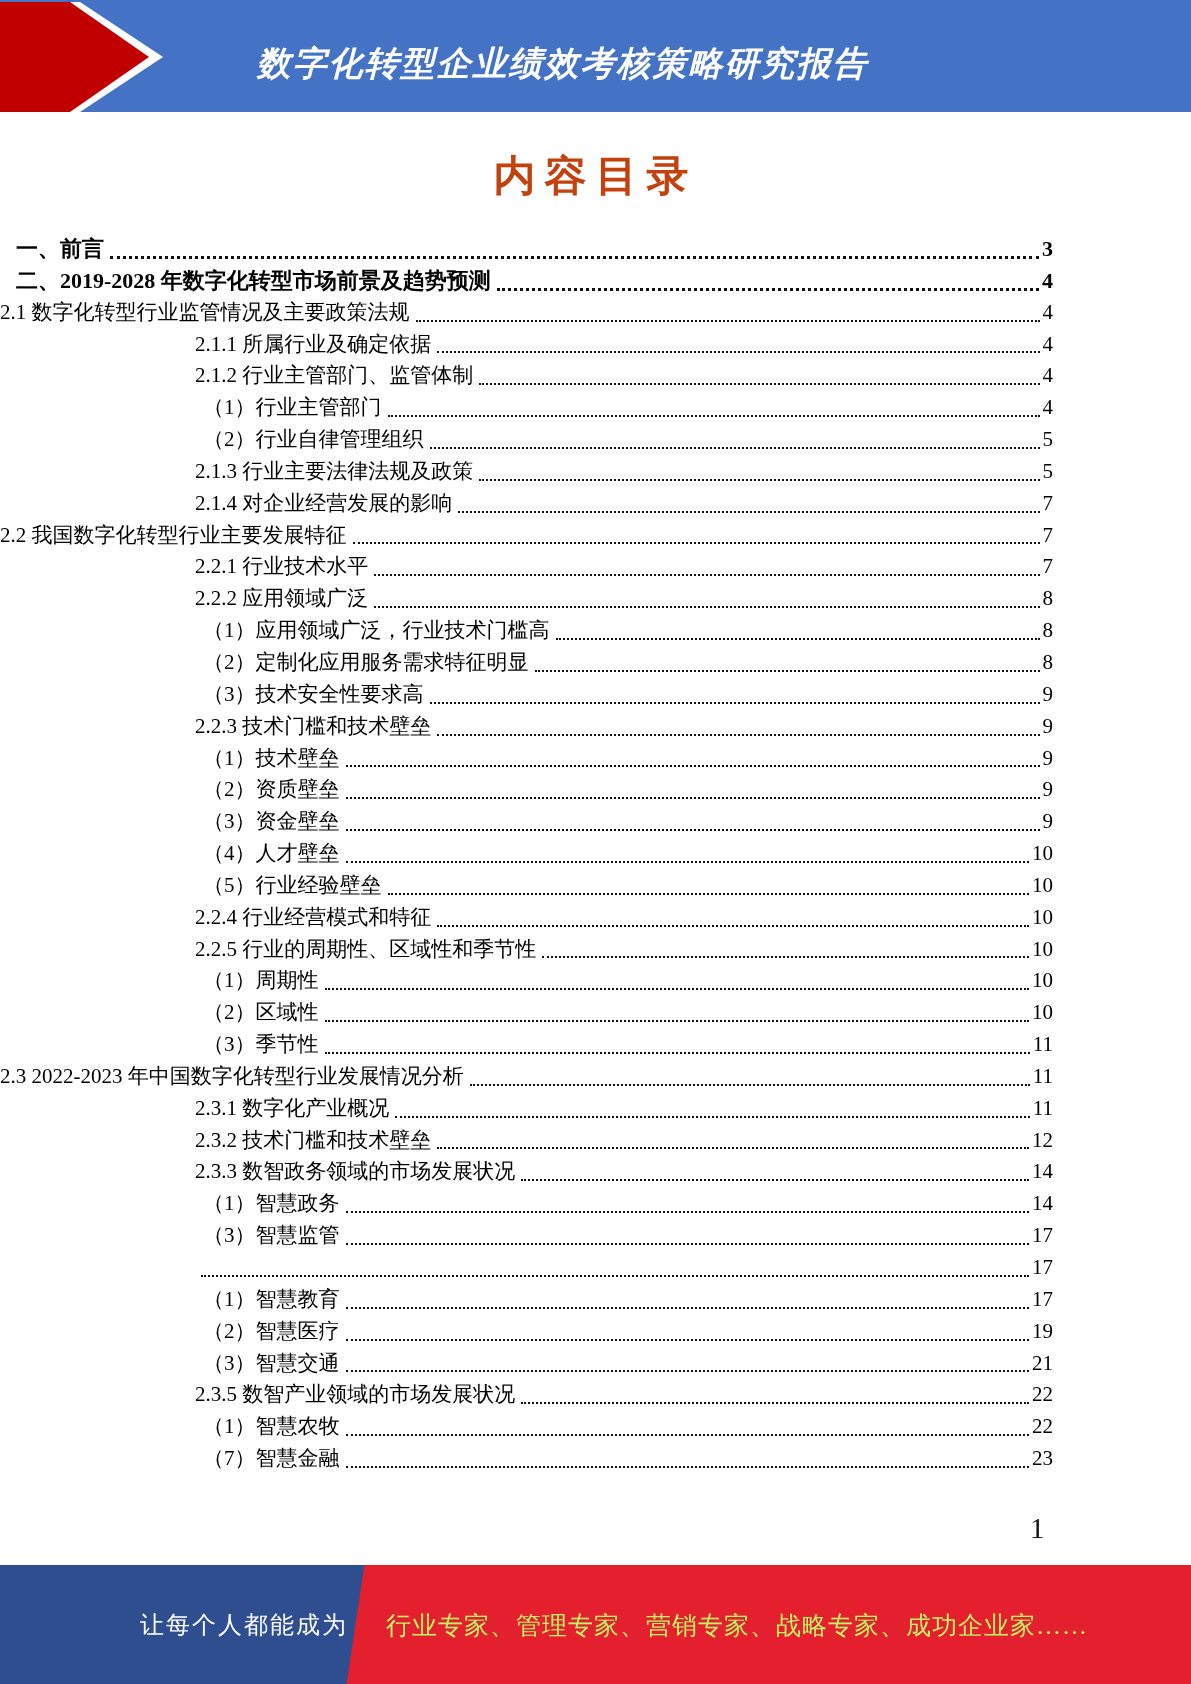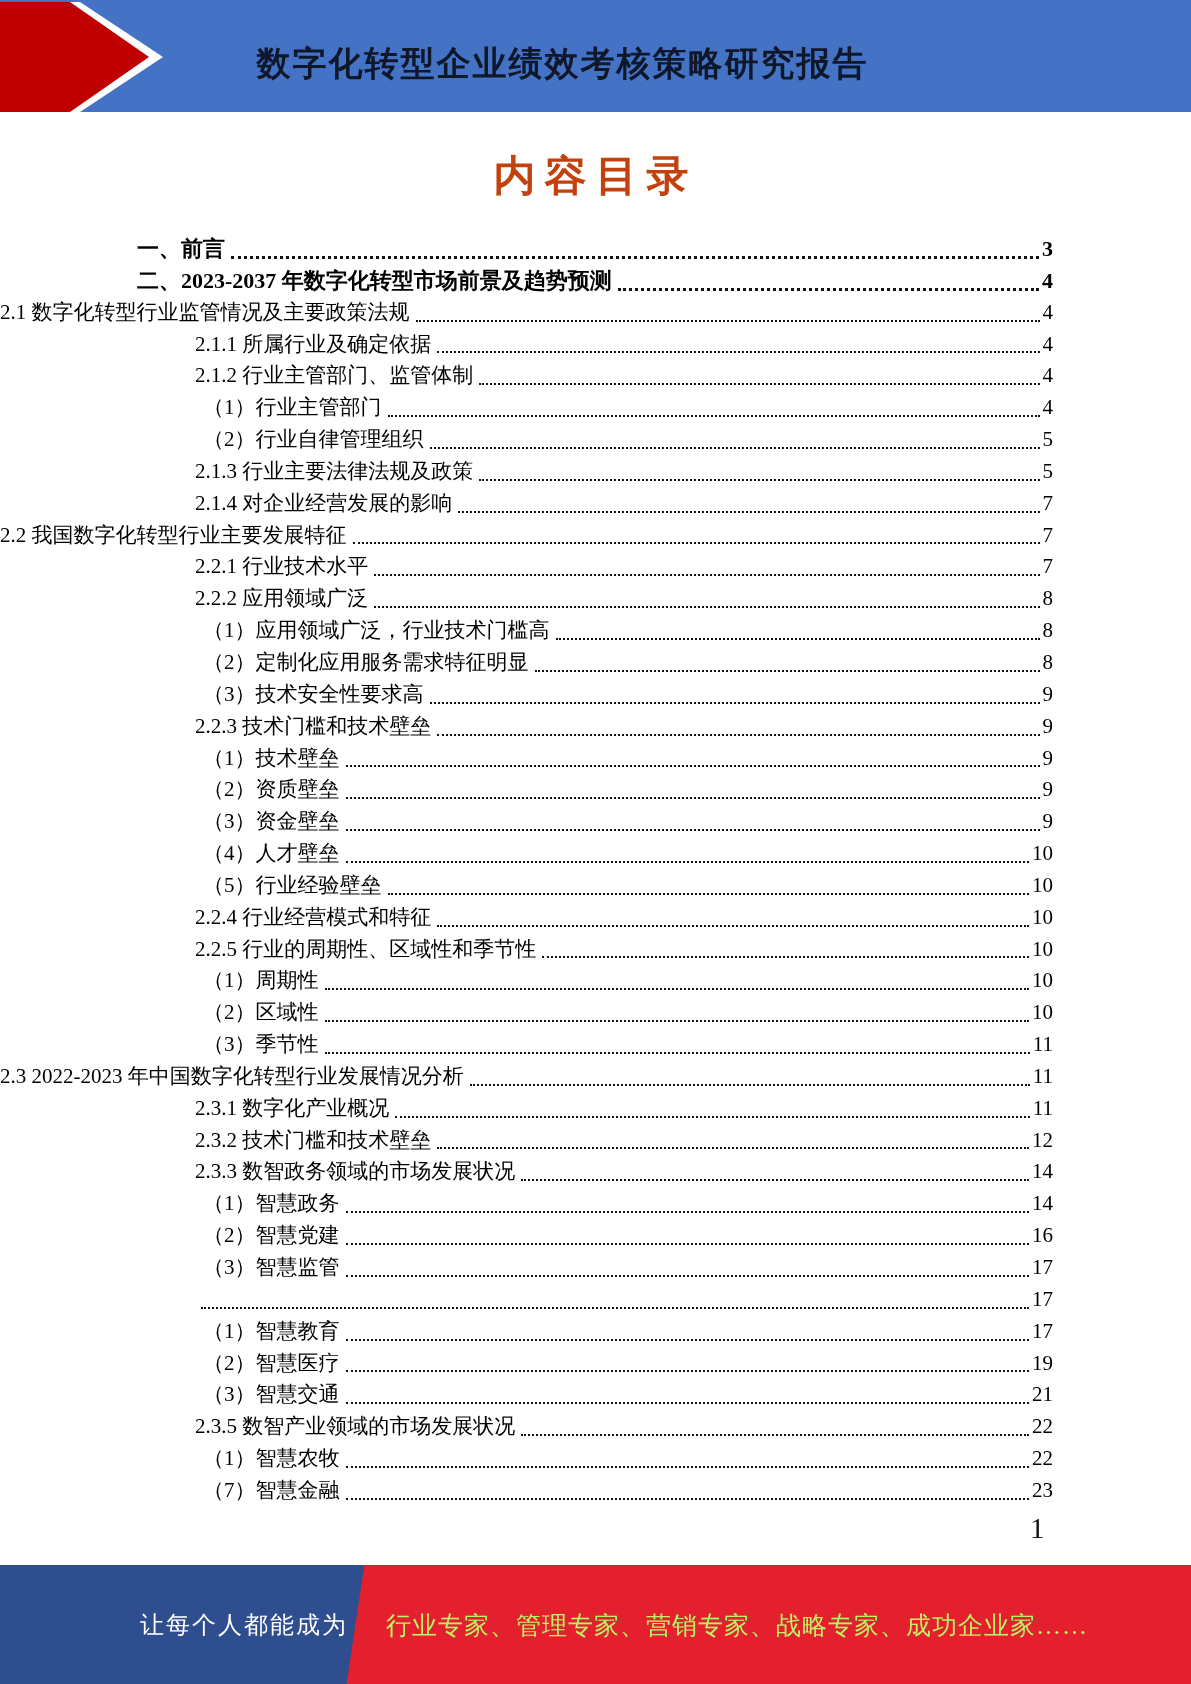--- a/index.html
+++ b/index.html
@@ -11,22 +11,23 @@
   }
   
   .header{
     position:absolute;top:0;left:0;width:1191px;height:112px;
     background:#4472c4;
   }
   .header-arrow{position:absolute;top:2px;left:0;}
   .header-title{
     position:absolute;top:0;left:0;width:1125px;height:128px;
     display:flex;align-items:center;justify-content:center;
-    color:#0f172a;font-size:34px;font-weight:bold;letter-spacing:2px;
+    color:#ffffff;font-size:34px;font-weight:bold;letter-spacing:2px;
     font-family:"Liberation Sans","DejaVu Sans",sans-serif;
+    font-style:italic;
   }
   
   .toc-heading{
     position:absolute;top:148px;left:0;width:1191px;
     text-align:center;color:#c2410c;font-size:42px;font-weight:bold;
     letter-spacing:9px;
     font-family:"Liberation Serif","DejaVu Serif",serif;
   }
   
   .toc{
@@ -37,21 +38,21 @@
     height:31.85px;line-height:31.85px;
     font-size:21px;white-space:nowrap;
   }
   .toc-row .label{flex:0 0 auto;}
   .toc-row .leader{
     flex:1 1 auto;align-self:flex-end;
     border-bottom:2.4px dotted #111;
     margin:0 3px 7px 6px;min-width:20px;
   }
   .toc-row .pg{flex:0 0 auto;}
-  .toc-row.l1{padding-left:137px;font-weight:bold;font-size:22px;}
+  .toc-row.l1{font-weight:bold;font-size:22px;margin-left:16px;}
   .toc-row.l2{}
   .toc-row.l3{padding-left:195px;}
   .toc-row.l4{padding-left:203px;}
   .toc-row.l1 .leader{border-bottom-width:3.2px;margin-bottom:6px;}
   
   .page-num{
     position:absolute;top:1512px;left:1030px;
     font-size:29px;color:#111;
   }
   
@@ -86,21 +87,21 @@
 
 <div class="toc-heading">内容目录</div>
 
 <div class="toc" id="toc-list">
     <div class="toc-row l1 bold">
       <span class="label">一、前言</span>
       <span class="leader"></span>
       <span class="pg">3</span>
     </div>
     <div class="toc-row l1 bold">
-      <span class="label">二、2023-2037 年数字化转型市场前景及趋势预测</span>
+      <span class="label">二、2019-2028 年数字化转型市场前景及趋势预测</span>
       <span class="leader"></span>
       <span class="pg">4</span>
     </div>
     <div class="toc-row l2">
       <span class="label">2.1 数字化转型行业监管情况及主要政策法规</span>
       <span class="leader"></span>
       <span class="pg">4</span>
     </div>
     <div class="toc-row l3">
       <span class="label">2.1.1 所属行业及确定依据</span>
@@ -234,25 +235,20 @@
     </div>
     <div class="toc-row l3">
       <span class="label">2.3.3 数智政务领域的市场发展状况</span>
       <span class="leader"></span>
       <span class="pg">14</span>
     </div>
     <div class="toc-row l4">
       <span class="label">（1）智慧政务</span>
       <span class="leader"></span>
       <span class="pg">14</span>
-    </div>
-    <div class="toc-row l4">
-      <span class="label">（2）智慧党建</span>
-      <span class="leader"></span>
-      <span class="pg">16</span>
     </div>
     <div class="toc-row l4">
       <span class="label">（3）智慧监管</span>
       <span class="leader"></span>
       <span class="pg">17</span>
     </div>
     <div class="toc-row l3">
       <span class="leader"></span>
       <span class="pg">17</span>
     </div>

